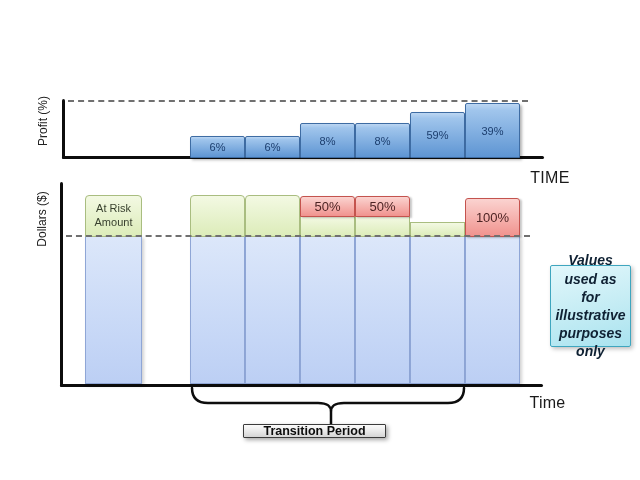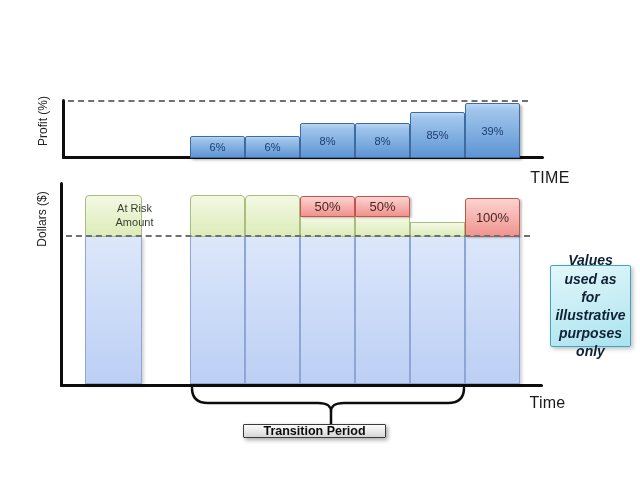--- a/index.html
+++ b/index.html
@@ -55,36 +55,36 @@
   <div class="abs tbar" style="left:245px;top:136px;height:22px;">
     <span>6%</span>
   </div>
   <div class="abs tbar" style="left:300px;top:123px;height:35px;">
     <span>8%</span>
   </div>
   <div class="abs tbar" style="left:355px;top:123px;height:35px;">
     <span>8%</span>
   </div>
   <div class="abs tbar" style="left:410px;top:112px;height:46px;">
-    <span>85%</span>
+    <span>59%</span>
   </div>
   <div class="abs tbar" style="left:465px;top:103px;height:55px;">
     <span>39%</span>
   </div>
 
   <div class="abs axis-text" style="left:520px;top:169px;width:60px;">TIME</div>
 
   <div class="abs rot-label" style="left:-18px;top:212px;width:120px;">Dollars ($)</div>
 
   <div class="abs axis" style="left:60px;top:182px;width:3px;height:205px;"></div>
   <div class="abs axis" style="left:60px;top:384px;width:483px;height:3px;"></div>
 
   <div class="abs seg seg-blue" style="left:85px;top:236px;width:57px;height:148px;"></div>
   <div class="abs seg seg-green rounded-top" style="left:85px;top:195px;width:57px;height:42px;"></div>
-  <div class="abs" id="at-risk-label" style="left:85px;top:195px;width:57px;height:42px;margin-left:21px;">At Risk Amount</div>
+  <div class="abs" id="at-risk-label" style="left:85px;top:195px;width:57px;height:42px;">At Risk Amount</div>
 
   <div class="abs seg seg-blue" style="left:190px;top:236px;height:148px;"></div>
   <div class="abs seg seg-green rounded-top" style="left:190px;top:195px;height:42px;"></div>
 
   <div class="abs seg seg-blue" style="left:245px;top:236px;height:148px;"></div>
   <div class="abs seg seg-green rounded-top" style="left:245px;top:195px;height:42px;"></div>
 
   <div class="abs seg seg-blue" style="left:300px;top:236px;height:148px;"></div>
   <div class="abs seg seg-green" style="left:300px;top:216px;height:21px;"></div>
   <div class="abs seg seg-red" style="left:300px;top:196px;height:21px;">

